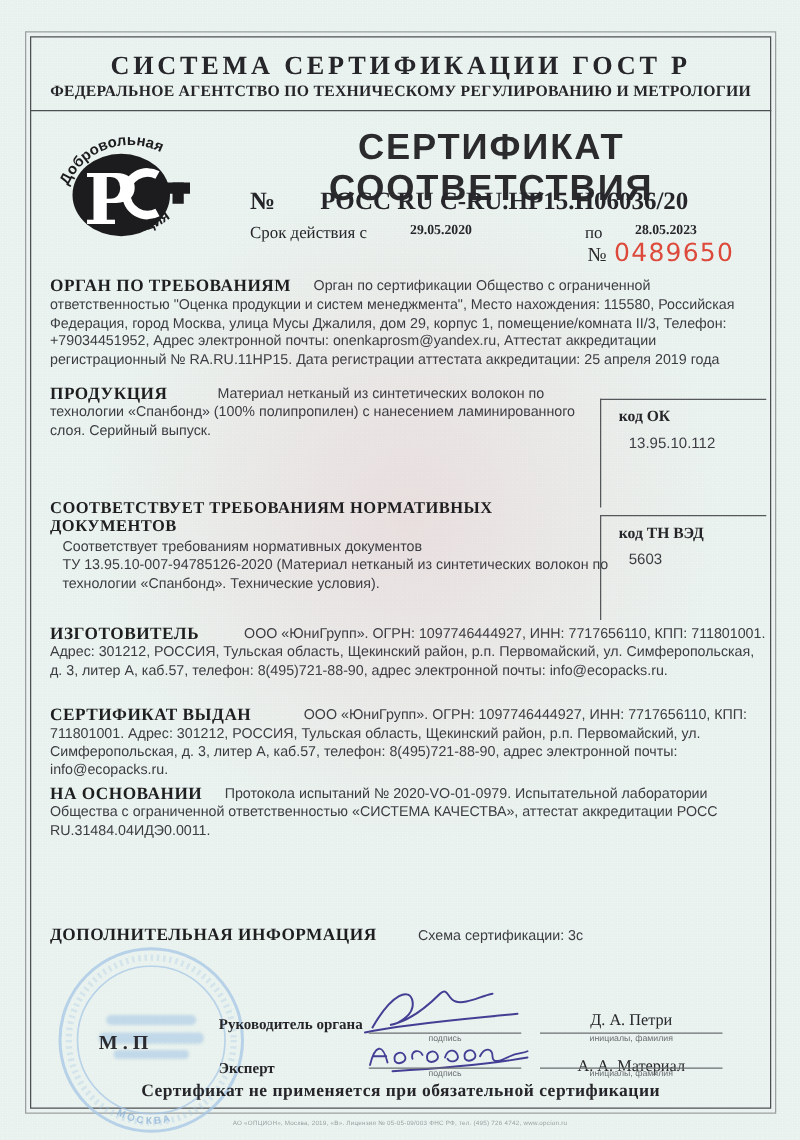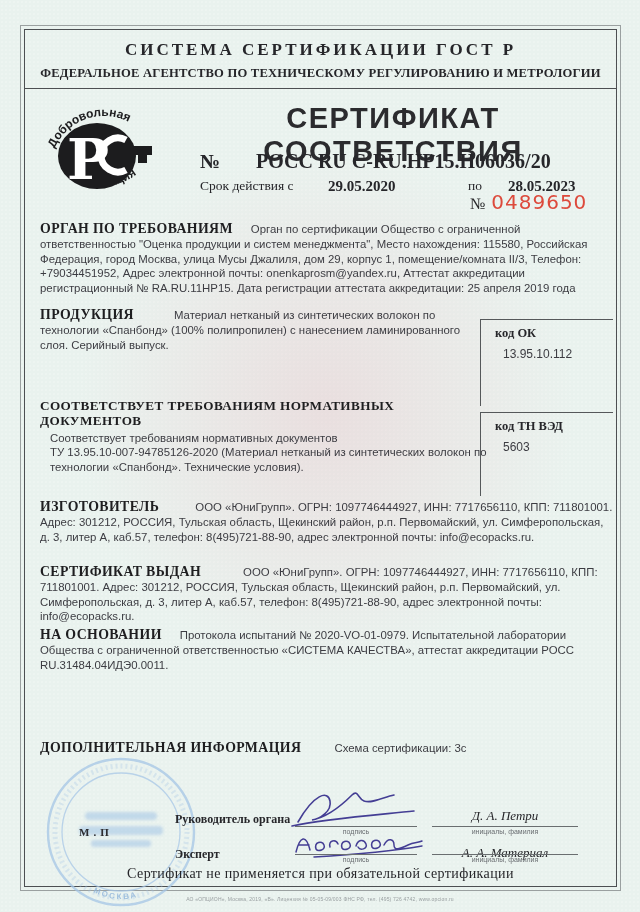--- a/index.html
+++ b/index.html
@@ -10,51 +10,51 @@
     background:
       radial-gradient(ellipse 54% 40% at 51% 45%, rgba(232,195,201,0.42), rgba(232,195,201,0) 72%),
       radial-gradient(rgba(255,255,255,0.35) 0.6px, rgba(210,228,222,0.25) 1px, transparent 1.4px),
       #e9f2ee;
     background-size:auto,4px 4px,auto;
   }
   .frame-outer{position:absolute;left:20px;top:25px;right:19px;bottom:21px;border:1px solid #9aa0a0;}
   .frame-inner{position:absolute;left:24px;top:29px;right:23px;bottom:25px;border:1.3px solid #4c4f52;}
   .hline{position:absolute;height:0;border-top:1.2px solid #4c4f52;}
   .hdr1{position:absolute;left:26px;right:25px;top:40px;text-align:center;
-        font-weight:bold;font-size:17px;letter-spacing:3px;color:#26262a;}
+        font-weight:bold;font-size:21px;letter-spacing:3px;color:#26262a;}
   .hdr2{position:absolute;left:26px;right:25px;top:66px;text-align:center;
         font-weight:bold;font-size:12.6px;letter-spacing:0.2px;color:#26262a;}
   .title{position:absolute;left:168px;width:450px;top:102px;text-align:center;
          font-family:"Liberation Sans",sans-serif;font-weight:bold;font-size:29px;
          letter-spacing:1.5px;color:#2b2b2e;}
   .certnum{position:absolute;left:200px;top:150px;font-size:20px;font-weight:bold;color:#26262a;}
   .certnum .no{margin-right:36px;font-weight:bold;}
   .validity{position:absolute;left:200px;top:178px;font-size:13.5px;color:#26262a;}
-  .validity b{font-size:15px;}
+  .validity b{font-size:11px;}
   .v-from{position:absolute;left:128px;top:0;}
   .v-po{position:absolute;left:268px;top:0;}
   .v-to{position:absolute;left:308px;top:0;}
   .serial{position:absolute;left:470px;top:190px;font-size:16px;color:#2a2a2c;}
   .serial .digits{font-family:"DejaVu Sans",sans-serif;font-size:20px;color:#dd4a3c;letter-spacing:1px;margin-left:6px;}
   .sec{position:absolute;left:40px;font-family:"Liberation Sans",sans-serif;
        font-size:11.4px;line-height:14.8px;color:#3c3c42;}
   .lbl{font-family:"Liberation Serif",serif;font-weight:bold;font-size:13.8px;
        color:#1e1e20;letter-spacing:0.4px;}
   .lbl-float{float:left;}
   .codebox{position:absolute;left:480px;width:133px;border-top:1.2px solid #55585a;
            border-left:1.2px solid #55585a;padding:6px 0 0 14px;box-sizing:border-box;}
   .codebox .code-label{font-family:"Liberation Serif",serif;font-weight:bold;font-size:12.5px;color:#26262a;}
   .codebox .code-value{font-family:"Liberation Sans",sans-serif;font-size:12px;color:#3c3c42;margin-top:6px;padding-left:8px;}
   .sig-role{position:absolute;left:175px;font-weight:bold;font-size:12px;color:#26262a;}
   .sig-line{position:absolute;border-bottom:1px solid #6a6e70;}
   .sig-caption{position:absolute;font-family:"Liberation Sans",sans-serif;font-size:7px;color:#6a6e72;text-align:center;}
-  .sig-name{position:absolute;font-size:13px;color:#26262a;text-align:center;font-style:italic;}
-  .mp{position:absolute;left:79px;top:826px;font-size:11px;font-weight:bold;letter-spacing:4px;color:#2c2c30;}
+  .sig-name{position:absolute;font-size:13px;color:#26262a;text-align:center;}
+  .mp{position:absolute;left:79px;top:826px;font-size:16px;font-weight:bold;letter-spacing:4px;color:#2c2c30;}
   .footer-note{position:absolute;left:26px;right:25px;top:866px;text-align:center;
-               font-weight:normal;font-size:14px;letter-spacing:0.4px;color:#26262a;}
+               font-weight:bold;font-size:14px;letter-spacing:0.4px;color:#26262a;}
   .printer{position:absolute;left:0;right:0;top:896px;text-align:center;
            font-family:"Liberation Sans",sans-serif;font-size:5px;color:#9aa0a2;letter-spacing:0.2px;}
   .logo-svg{position:absolute;left:34px;top:96px;}
   .stamp-svg{position:absolute;left:33px;top:748px;opacity:0.85;}
   .sig-svg{position:absolute;}
 </style>
 </head>
 <body>
 
 <div class="page">

